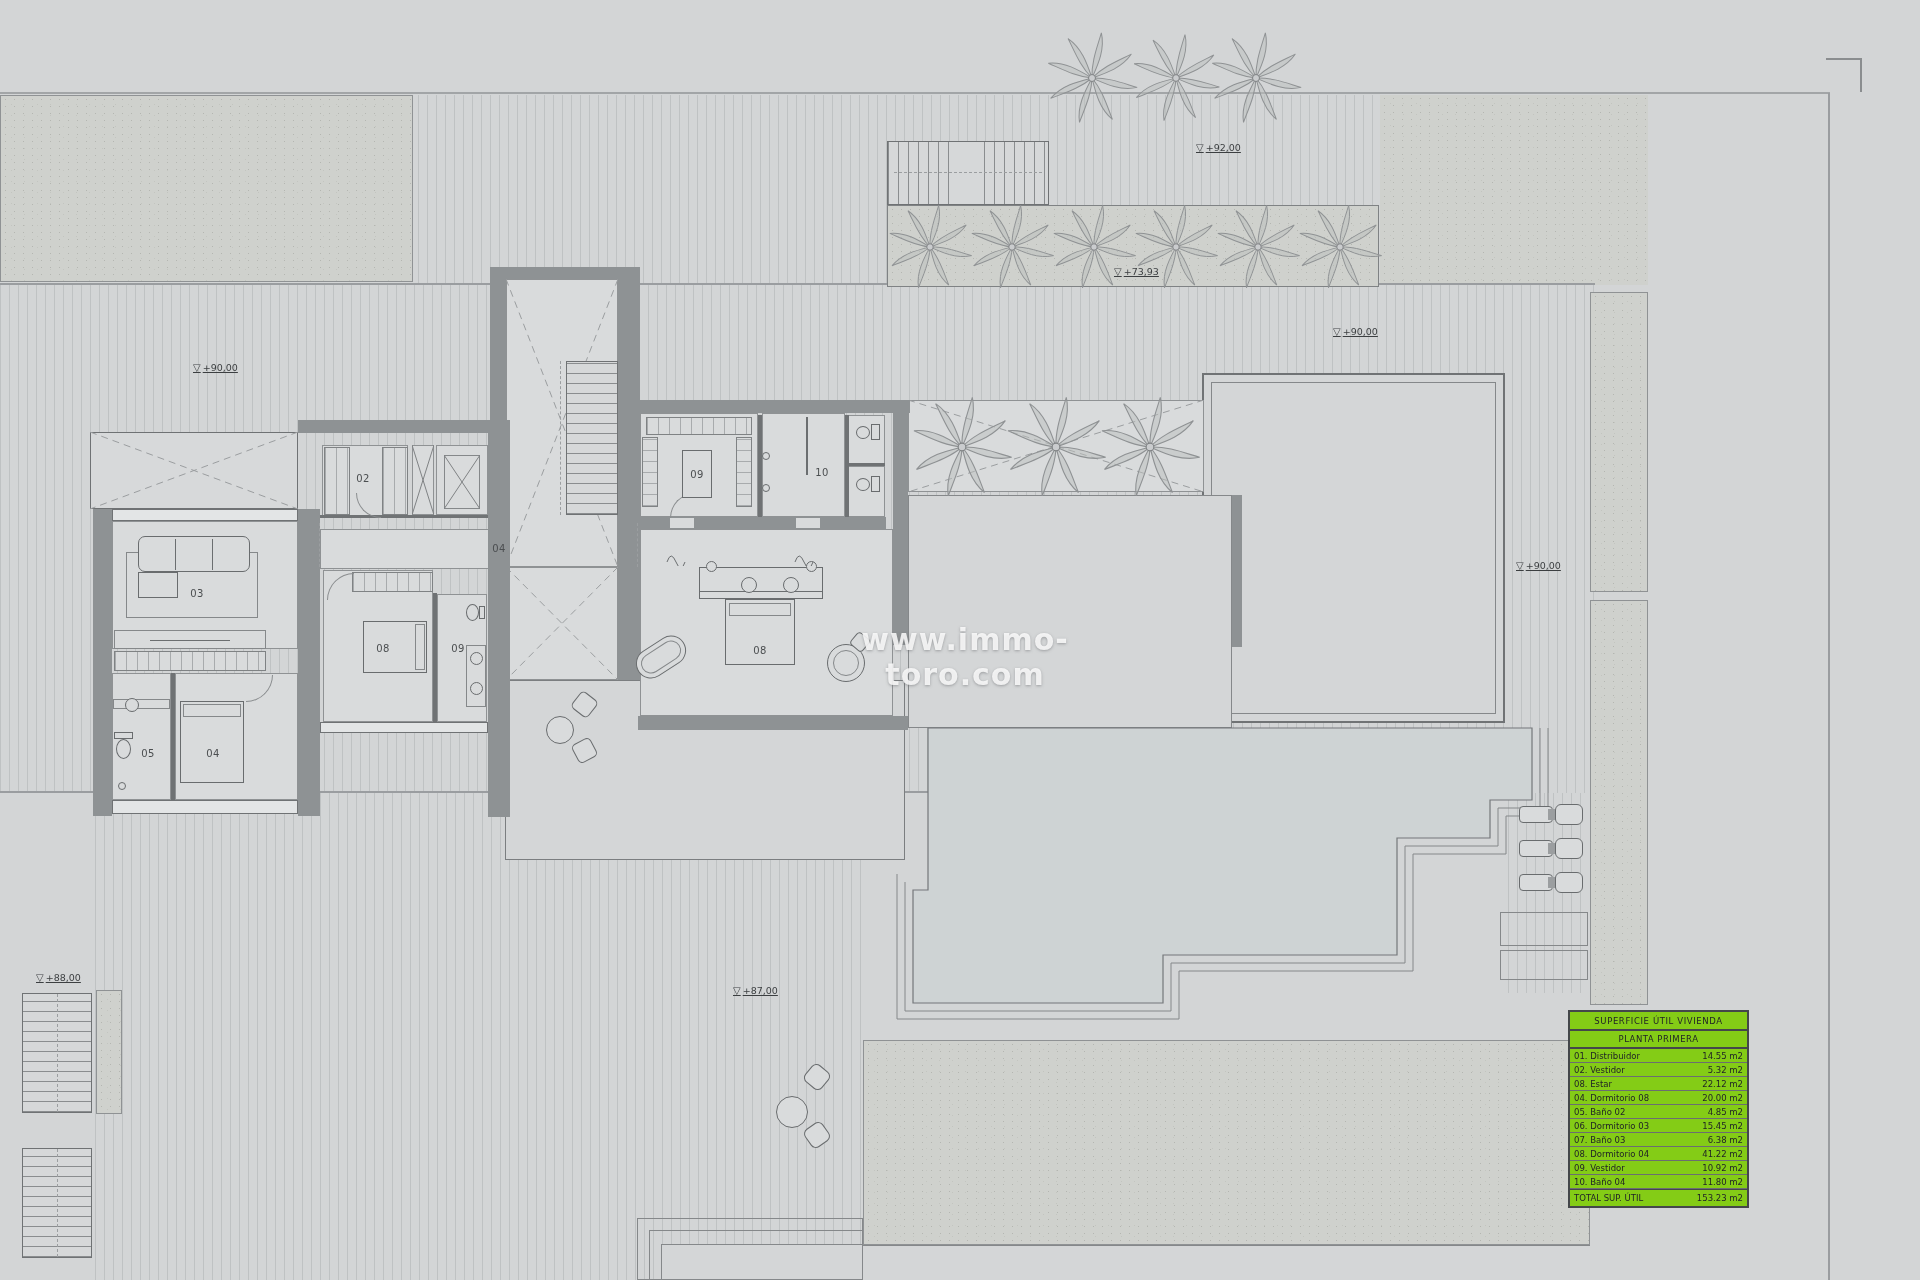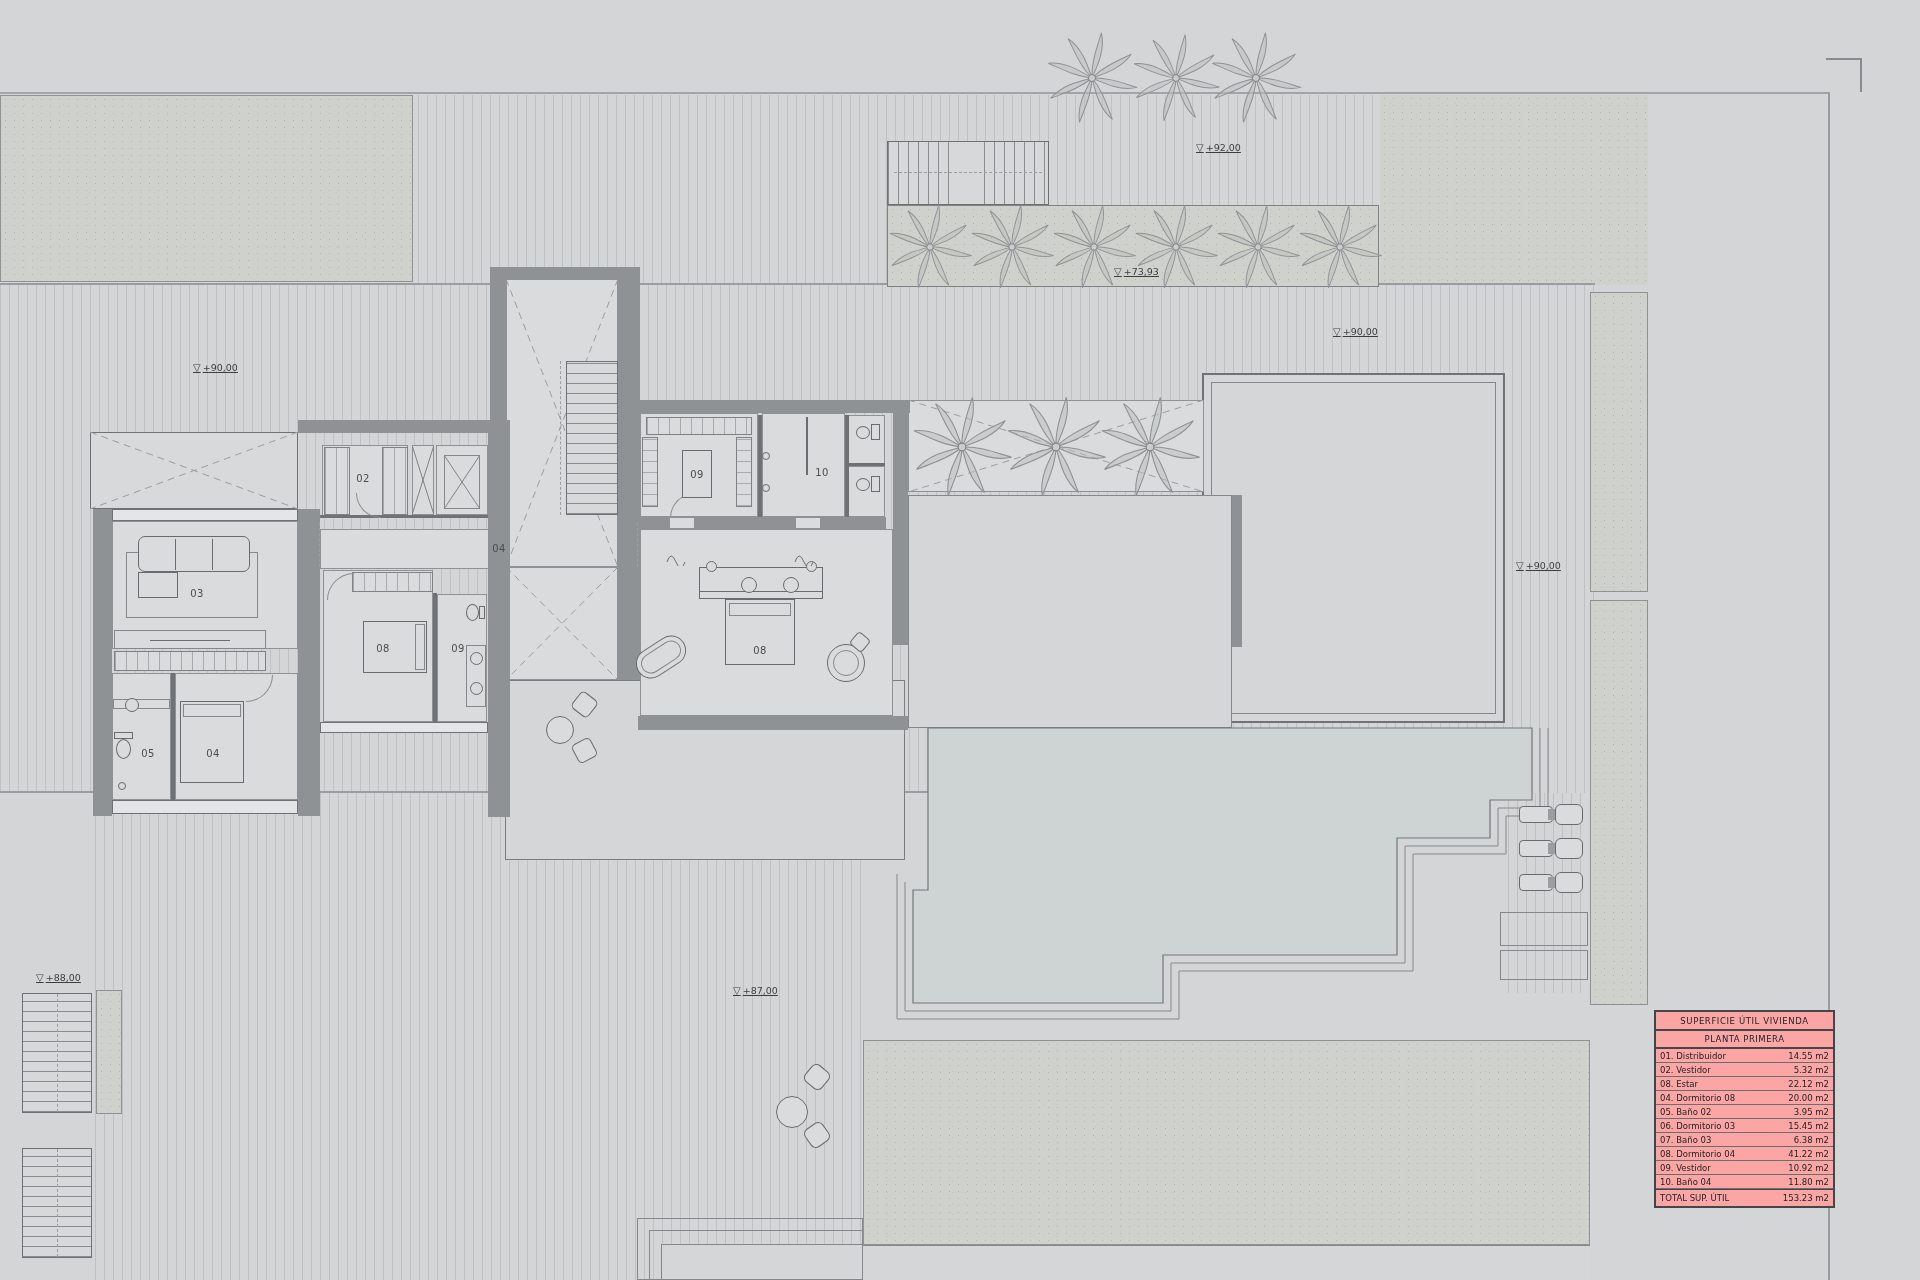--- a/index.html
+++ b/index.html
@@ -30,21 +30,21 @@
   .marker .tri{font-size:10px;margin-right:2px;}
   .xsvg line{stroke:#9b9ea0;stroke-width:1;stroke-dasharray:7 5;}
   .xsolid line{stroke:#7f8284;stroke-width:1;stroke-dasharray:none;}
   .arc{position:absolute;border:1px solid #8a8d8f;background:transparent;}
   .arc-tl{border-right:none;border-bottom:none;border-radius:100% 0 0 0;}
   .arc-bl{border-right:none;border-top:none;border-radius:0 0 0 100%;}
   .arc-br{border-left:none;border-top:none;border-radius:0 0 100% 0;}
   #wm{position:absolute;left:805px;top:622px;width:320px;text-align:center;
       font-size:30px;font-weight:bold;letter-spacing:1px;color:rgba(253,253,253,.85);
       text-shadow:0 1px 3px rgba(110,112,114,.55);}
-  .artable{position:absolute;left:1654px;top:1010px;width:177px;background:#fca5a5;
+  .artable{position:absolute;left:1568px;top:1010px;width:177px;background:#84cc16;
            border:2px solid #44474a;font-size:8.5px;color:#212426;}
   .artable .thead{text-align:center;padding:4px 2px 3px;border-bottom:2px solid #44474a;letter-spacing:.6px;}
   .artable .tsub{text-align:center;padding:3px 2px;border-bottom:2px solid #44474a;letter-spacing:.5px;}
   .artable .trow{display:flex;justify-content:space-between;padding:2px 4px 1px;border-bottom:1px solid #6b6e70;}
   .artable .ttot{display:flex;justify-content:space-between;padding:3px 4px;border-top:1px solid #44474a;}
   .palm{position:absolute;}
 </style>
 </head>
 <body>
 
@@ -345,20 +345,21 @@
   <span class="lbl" style="left:822px;top:472px">10</span>
 
   <span class="marker" style="left:193px;top:362px"><span class="tri">▽</span><span>+90,00</span></span>
   <span class="marker" style="left:1196px;top:142px"><span class="tri">▽</span><span>+92,00</span></span>
   <span class="marker" style="left:1114px;top:266px"><span class="tri">▽</span><span>+73,93</span></span>
   <span class="marker" style="left:1333px;top:326px"><span class="tri">▽</span><span>+90,00</span></span>
   <span class="marker" style="left:1516px;top:560px"><span class="tri">▽</span><span>+90,00</span></span>
   <span class="marker" style="left:733px;top:985px"><span class="tri">▽</span><span>+87,00</span></span>
   <span class="marker" style="left:36px;top:972px"><span class="tri">▽</span><span>+88,00</span></span>
 
+  <div id="wm">www.immo-toro.com</div>
 
   <div class="artable">
     <div class="thead">SUPERFICIE ÚTIL VIVIENDA</div>
     <div class="tsub">PLANTA PRIMERA</div>
     <div class="trow">
         <span>01. Distribuidor</span>
         <span>14.55 m2</span>
       </div>
     <div class="trow">
         <span>02. Vestidor</span>
@@ -367,21 +368,21 @@
     <div class="trow">
         <span>08. Estar</span>
         <span>22.12 m2</span>
       </div>
     <div class="trow">
         <span>04. Dormitorio 08</span>
         <span>20.00 m2</span>
       </div>
     <div class="trow">
         <span>05. Baño 02</span>
-        <span>3.95 m2</span>
+        <span>4.85 m2</span>
       </div>
     <div class="trow">
         <span>06. Dormitorio 03</span>
         <span>15.45 m2</span>
       </div>
     <div class="trow">
         <span>07. Baño 03</span>
         <span>6.38 m2</span>
       </div>
     <div class="trow">

